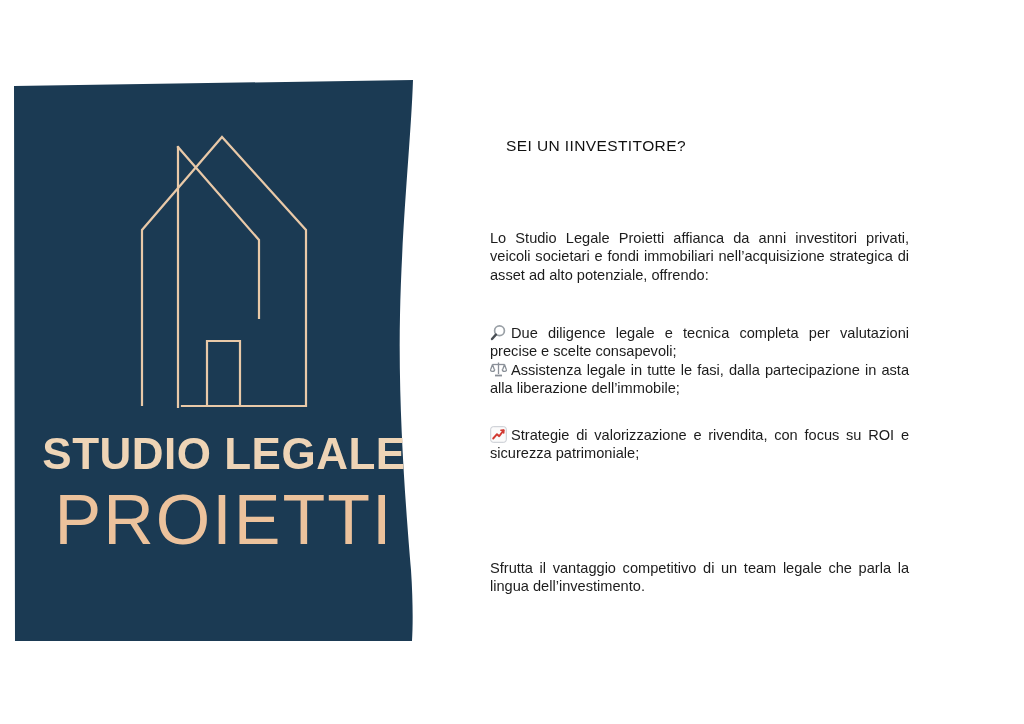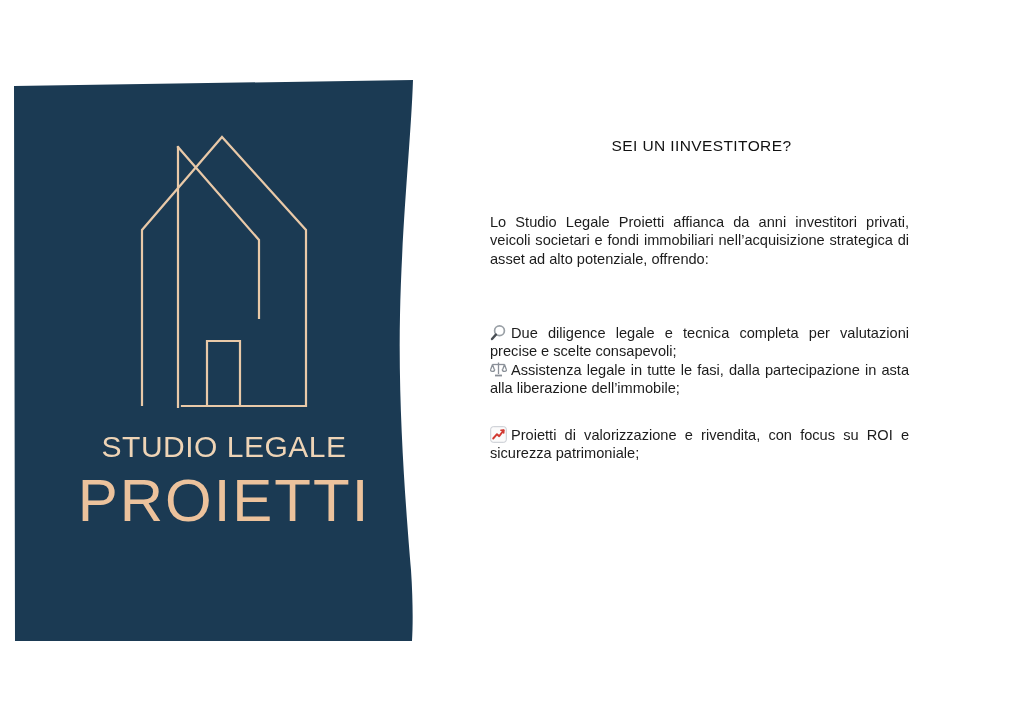--- a/index.html
+++ b/index.html
@@ -30,56 +30,56 @@
     display:block;
   }
   .brand-name{
     position:absolute;
     left:0; right:0; top:352px;
     text-align:center;
     padding-left:20px;
     line-height:1;
   }
   .brand-name .l1{
-    font-size:30px;
-    font-weight:400;
+    font-size:44px;
+    font-weight:700;
     letter-spacing:0.5px;
     color:var(--cream1);
   }
   .brand-name .l2{
-    font-size:60px;
+    font-size:70px;
     font-weight:300;
     letter-spacing:2px;
     color:var(--cream2);
     margin-top:9px;
   }
   
   .content{
     position:absolute;
     left:490px; top:0;
     width:419px; height:724px;
   }
   .doc-title{
     position:absolute;
-    left:4px; right:0; top:137px;
-    text-align:center;
+    left:16px; right:0; top:137px;
+    text-align:left;
     font-size:15.5px;
     letter-spacing:0.4px;
     font-weight:400;
     color:#111;
   }
   .para{
     position:absolute;
     left:0; width:419px;
     font-size:14.6px;
     line-height:18.3px;
     text-align:justify;
     color:var(--ink);
   }
-  .p-intro{top:213px;}
+  .p-intro{top:229px;}
   .p-b1{top:296px;margin-top:28px;}
   .p-b2{top:361px;}
   .p-b3{top:426px;}
   .p-b4{top:492px;}
   .p-close{top:559px;}
   .bicon{
     display:inline-block;
     width:17px; height:17px;
     vertical-align:-3px;
     margin-right:4px;
@@ -125,17 +125,18 @@
             <path d="M2.5 3.5 L0.8 8.2 M2.5 3.5 L4.2 8.2 M0.3 8.2 A2.2 2.2 0 0 0 4.7 8.2"></path>
             <path d="M14.5 3.5 L12.8 8.2 M14.5 3.5 L16.2 8.2 M12.3 8.2 A2.2 2.2 0 0 0 16.7 8.2"></path>
             <line x1="5" y1="14.5" x2="12" y2="14.5" stroke-width="1.8"></line>
           </g>
         </svg></span><span>Assistenza legale in tutte le fasi, dalla partecipazione in asta alla liberazione dell’immobile;</span></p>
 
   <p class="para p-b3"><span class="bicon"><svg viewBox="0 0 17 17">
           <rect x="0.7" y="0.7" width="15.6" height="15.6" rx="2.5" fill="#fbfbfb" stroke="#c7cbd1" stroke-width="1"></rect>
           <polyline points="3.2,12.5 7,8.2 9.2,10.2 13.5,4.4" fill="none" stroke="#d23a32" stroke-width="1.9" stroke-linecap="round" stroke-linejoin="round"></polyline>
           <polyline points="10.9,4.2 13.8,4.1 13.7,7" fill="none" stroke="#d23a32" stroke-width="1.6" stroke-linecap="round" stroke-linejoin="round"></polyline>
-        </svg></span><span>Proietti di valorizzazione e rivendita, con focus su ROI e sicurezza patrimoniale;</span></p>
+        </svg></span><span>Strategie di valorizzazione e rivendita, con focus su ROI e sicurezza patrimoniale;</span></p>
 
 
+  <p class="para p-close"><span>Sfrutta il vantaggio competitivo di un team legale che parla la lingua dell’investimento.</span></p>
 
 </div>
 
 </body></html>

